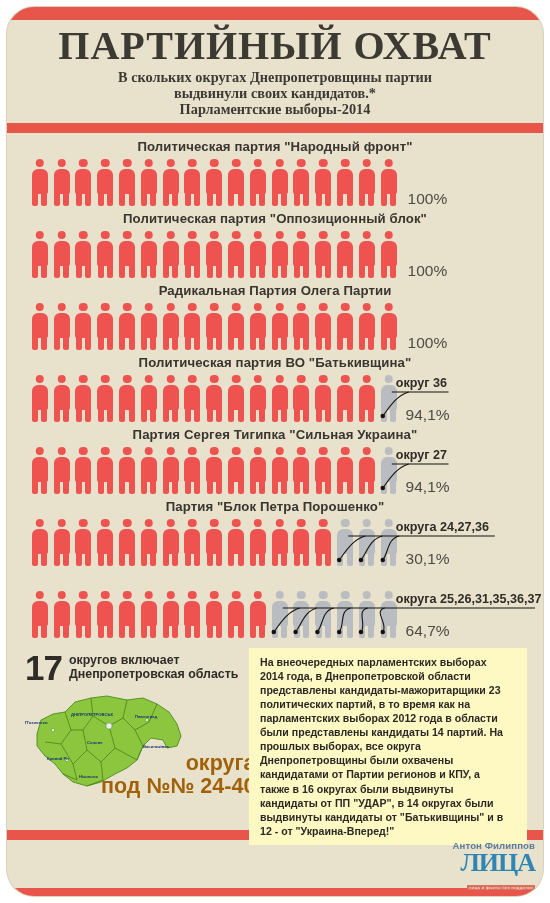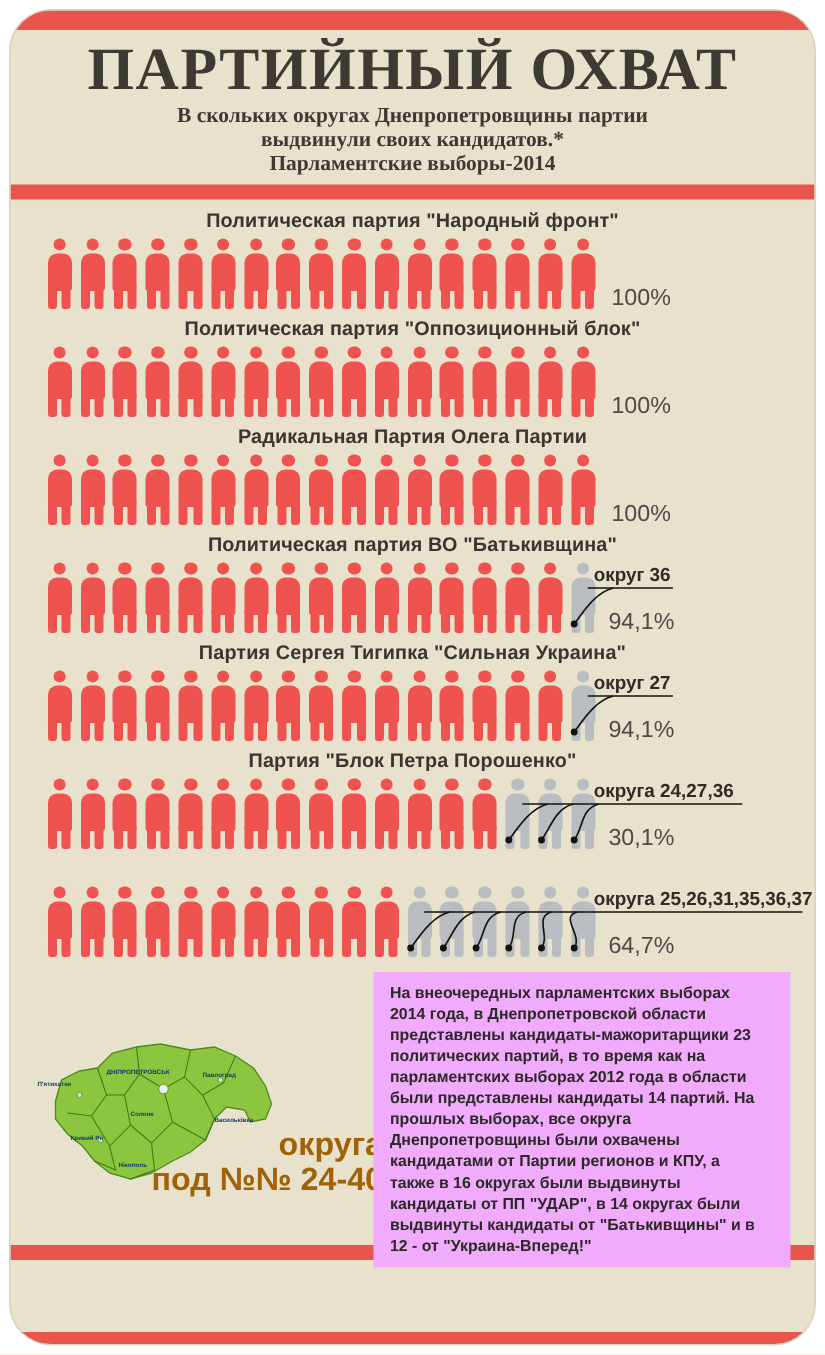--- a/index.html
+++ b/index.html
@@ -90,21 +90,21 @@
   .mapwrap{position:absolute;left:24px;top:46px;width:190px;height:105px;}
   .okruga-big{
     position:absolute;left:118px;top:108px;
     font-size:21.5px;font-weight:bold;color:#a16207;line-height:1.08;
     text-align:right;white-space:nowrap;
   }
   .okruga-big .l2{margin-left:-24px;display:block;}
 
   .noteblock{
     position:absolute;left:242px;top:4px;width:278px;
-    background:#f0abfc;
+    background:#fef9c3;
     padding:7px 18px 7px 11px;
     box-sizing:border-box;
   }
   .noteblock p{
     margin:0;font-size:10.6px;font-weight:bold;color:#2b2825;
     line-height:1.33;
   }
 
   
   .footer{position:relative;height:48px;}
@@ -940,20 +940,27 @@
           <path d="M 354 62 C 360 54, 348.8 41, 360.8 38" stroke="#15120e" stroke-width="1.1" fill="none"></path>
           <circle cx="354" cy="62" r="2.3" fill="#15120e"></circle>
           <path d="M 375.8 62 C 381.8 54, 365.8 41, 377.8 38" stroke="#15120e" stroke-width="1.1" fill="none"></path>
           <circle cx="375.8" cy="62" r="2.3" fill="#15120e"></circle>
         </svg>
       </div>
     </div>
 
   <div class="bottom">
 
+    <div class="stat">
+      <div class="num">17</div>
+      <div class="lbl">
+        <div>округов включает</div>
+        <div>Днепропетровская область</div>
+      </div>
+    </div>
 
     <div class="mapwrap">
       <svg width="190" height="105" viewBox="0 0 190 105">
         <path d="M6 44 L10 30 L22 24 L34 22 L44 12 L60 8 L76 6 L96 10 L112 8 L126 14 L138 22
                  L146 34 L150 46 L146 56 L136 58 L132 50 L120 48 L112 56 L106 70 L96 78
                  L84 84 L70 92 L56 96 L42 92 L32 84 L24 74 L14 66 L6 56 Z" fill="#8cc63e" stroke="#4e8a1e" stroke-width="0.9"></path>
         <path d="M34 22 L40 40 L30 54 L14 52" fill="none" stroke="#3d7a16" stroke-width="0.7"></path>
         <path d="M60 8 L62 26 L52 40 L40 40" fill="none" stroke="#3d7a16" stroke-width="0.7"></path>
         <path d="M96 10 L92 28 L78 36 L62 26" fill="none" stroke="#3d7a16" stroke-width="0.7"></path>
         <path d="M126 14 L118 32 L104 40 L92 28" fill="none" stroke="#3d7a16" stroke-width="0.7"></path>
@@ -982,16 +989,21 @@
     </div>
 
     <div class="noteblock">
       <p>На внеочередных парламентских выборах 2014 года, в Днепропетровской области представлены кандидаты-мажоритарщики 23 политических партий, в то время как на парламентских выборах 2012 года в области были представлены кандидаты 14 партий. На прошлых выборах, все округа Днепропетровщины были охвачены кандидатами от Партии регионов и КПУ, а также в 16 округах были выдвинуты кандидаты от ПП "УДАР", в 14 округах были выдвинуты кандидаты от "Батькивщины" и в 12 - от "Украина-Вперед!"</p>
     </div>
   </div>
 
   <div class="bar-red thin"></div>
 
   <div class="footer">
+    <div class="credit">
+      <div class="author">Антон Филиппов</div>
+      <div class="logo">ЛИЦА</div>
+      <div class="tag">лица и факты без подделки</div>
+    </div>
   </div>
 
   <div class="bar-red"></div>
 </div>
 
 </body></html>

